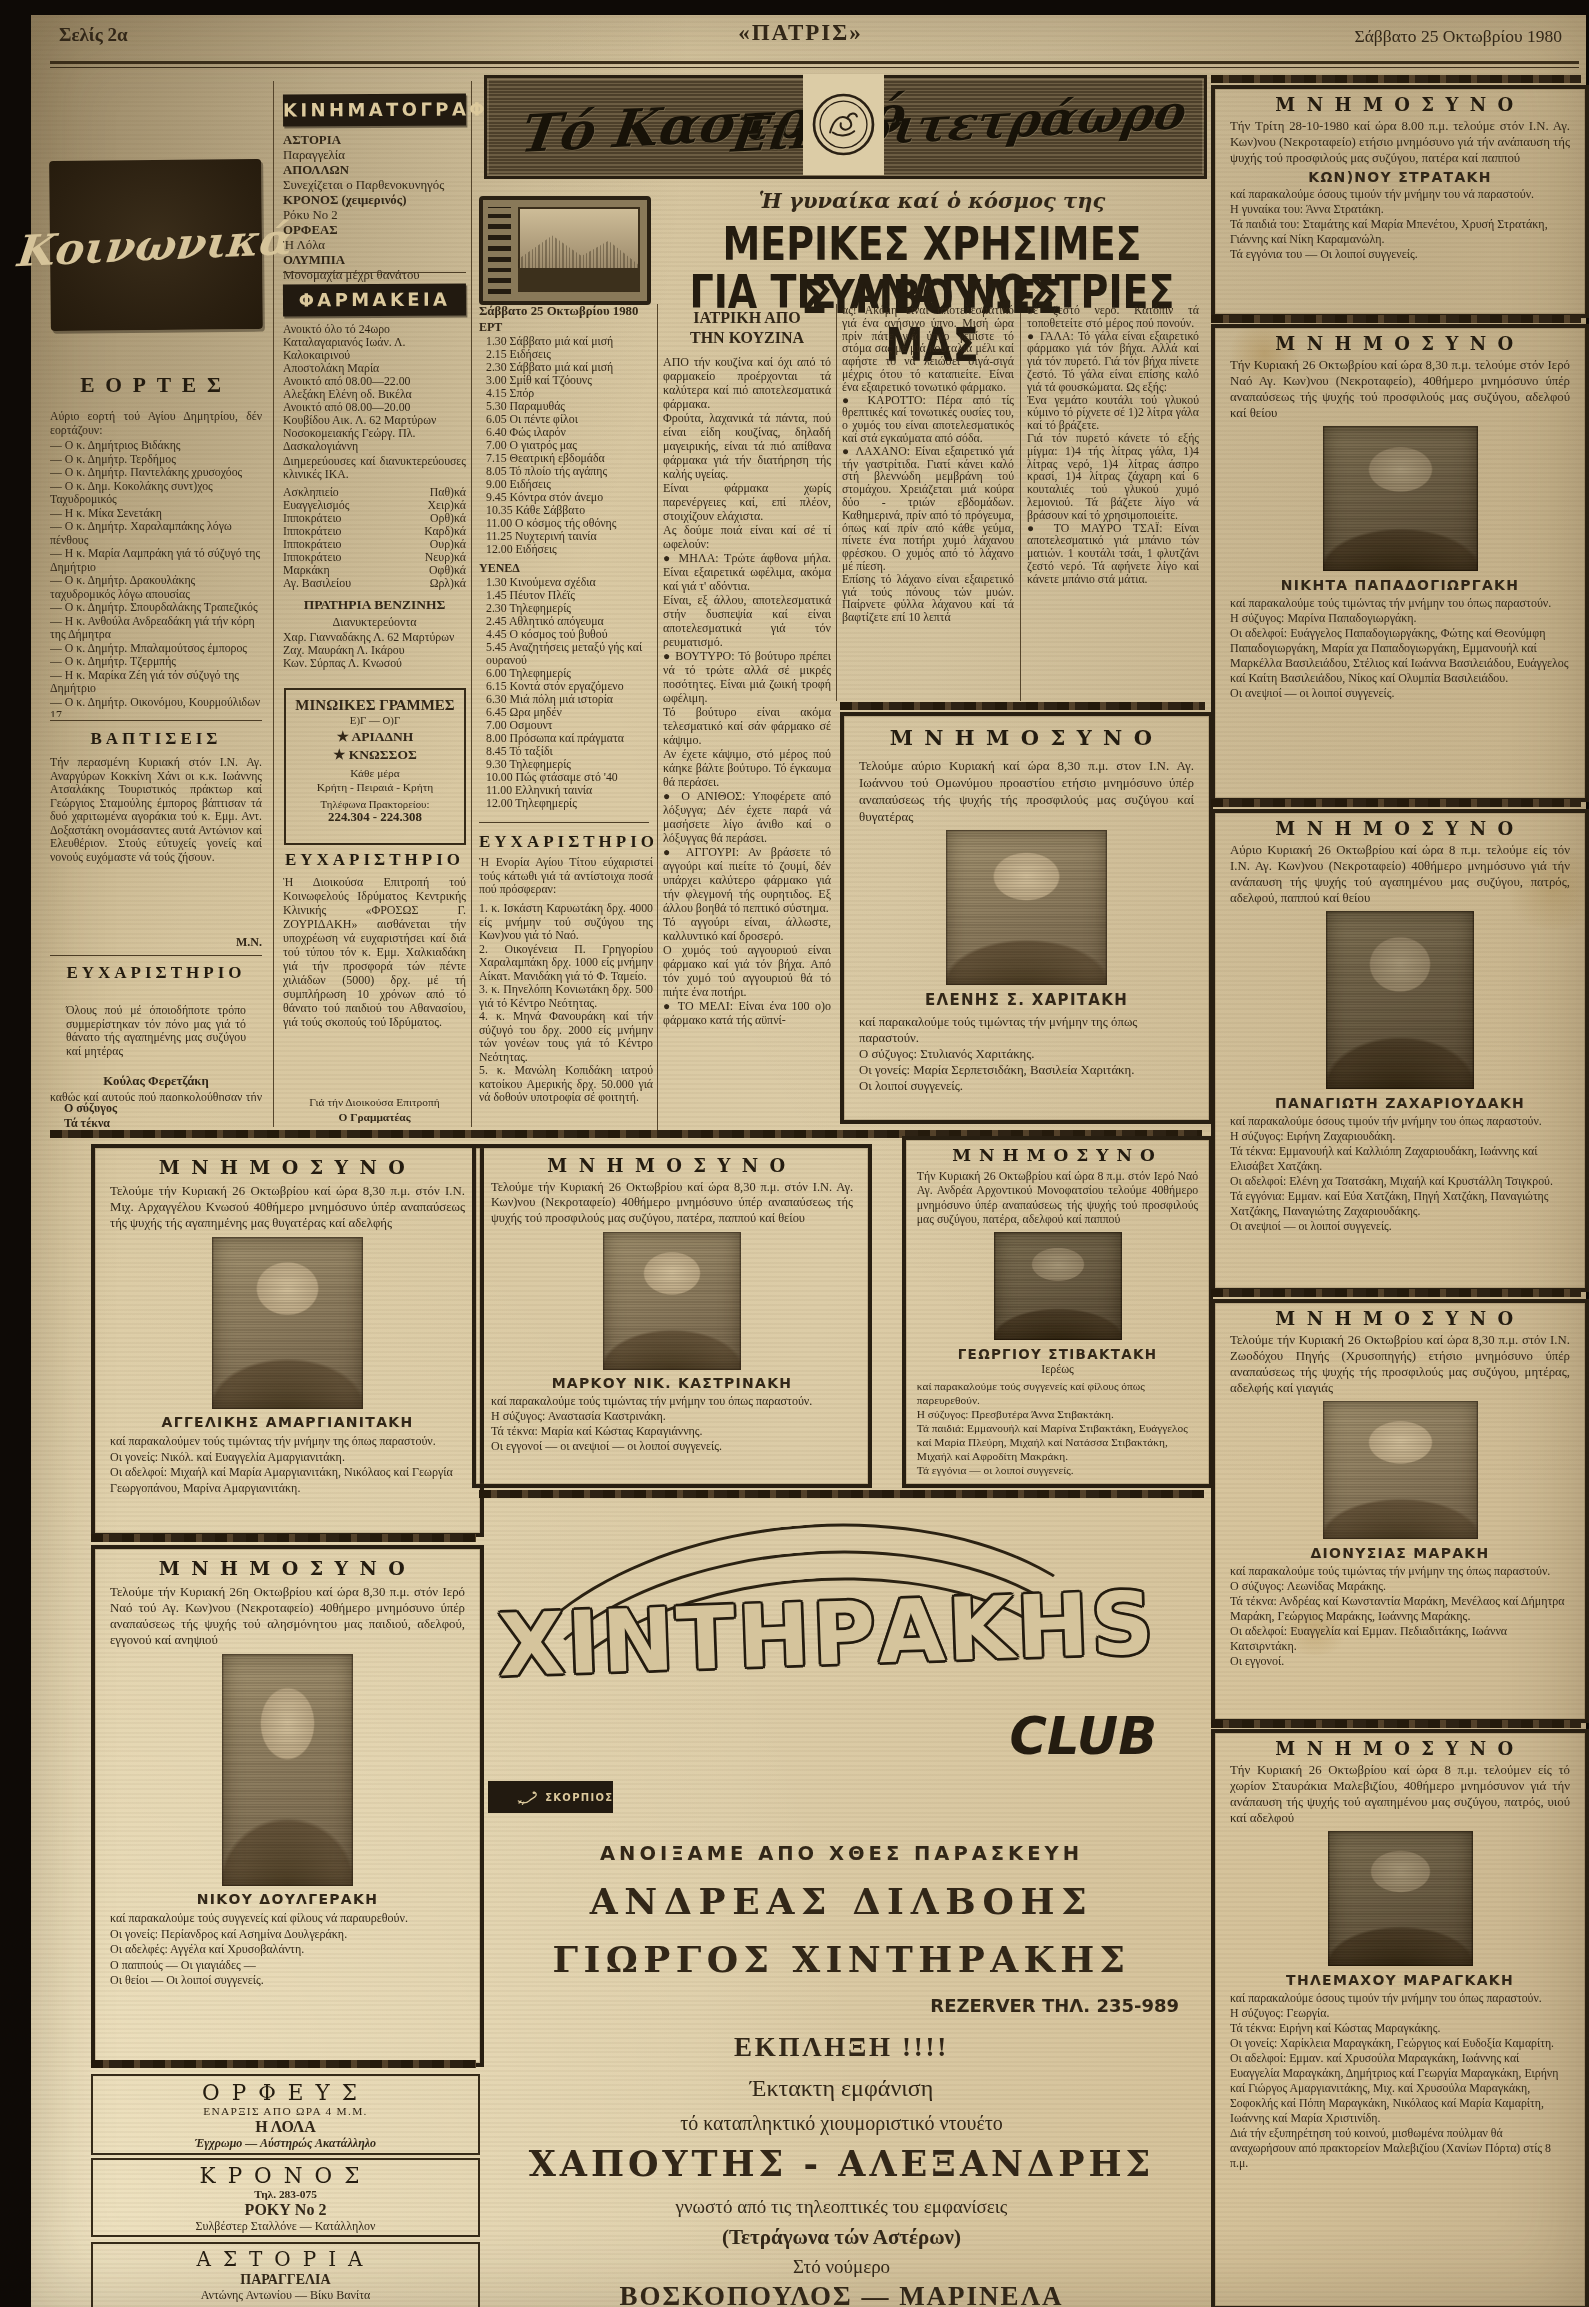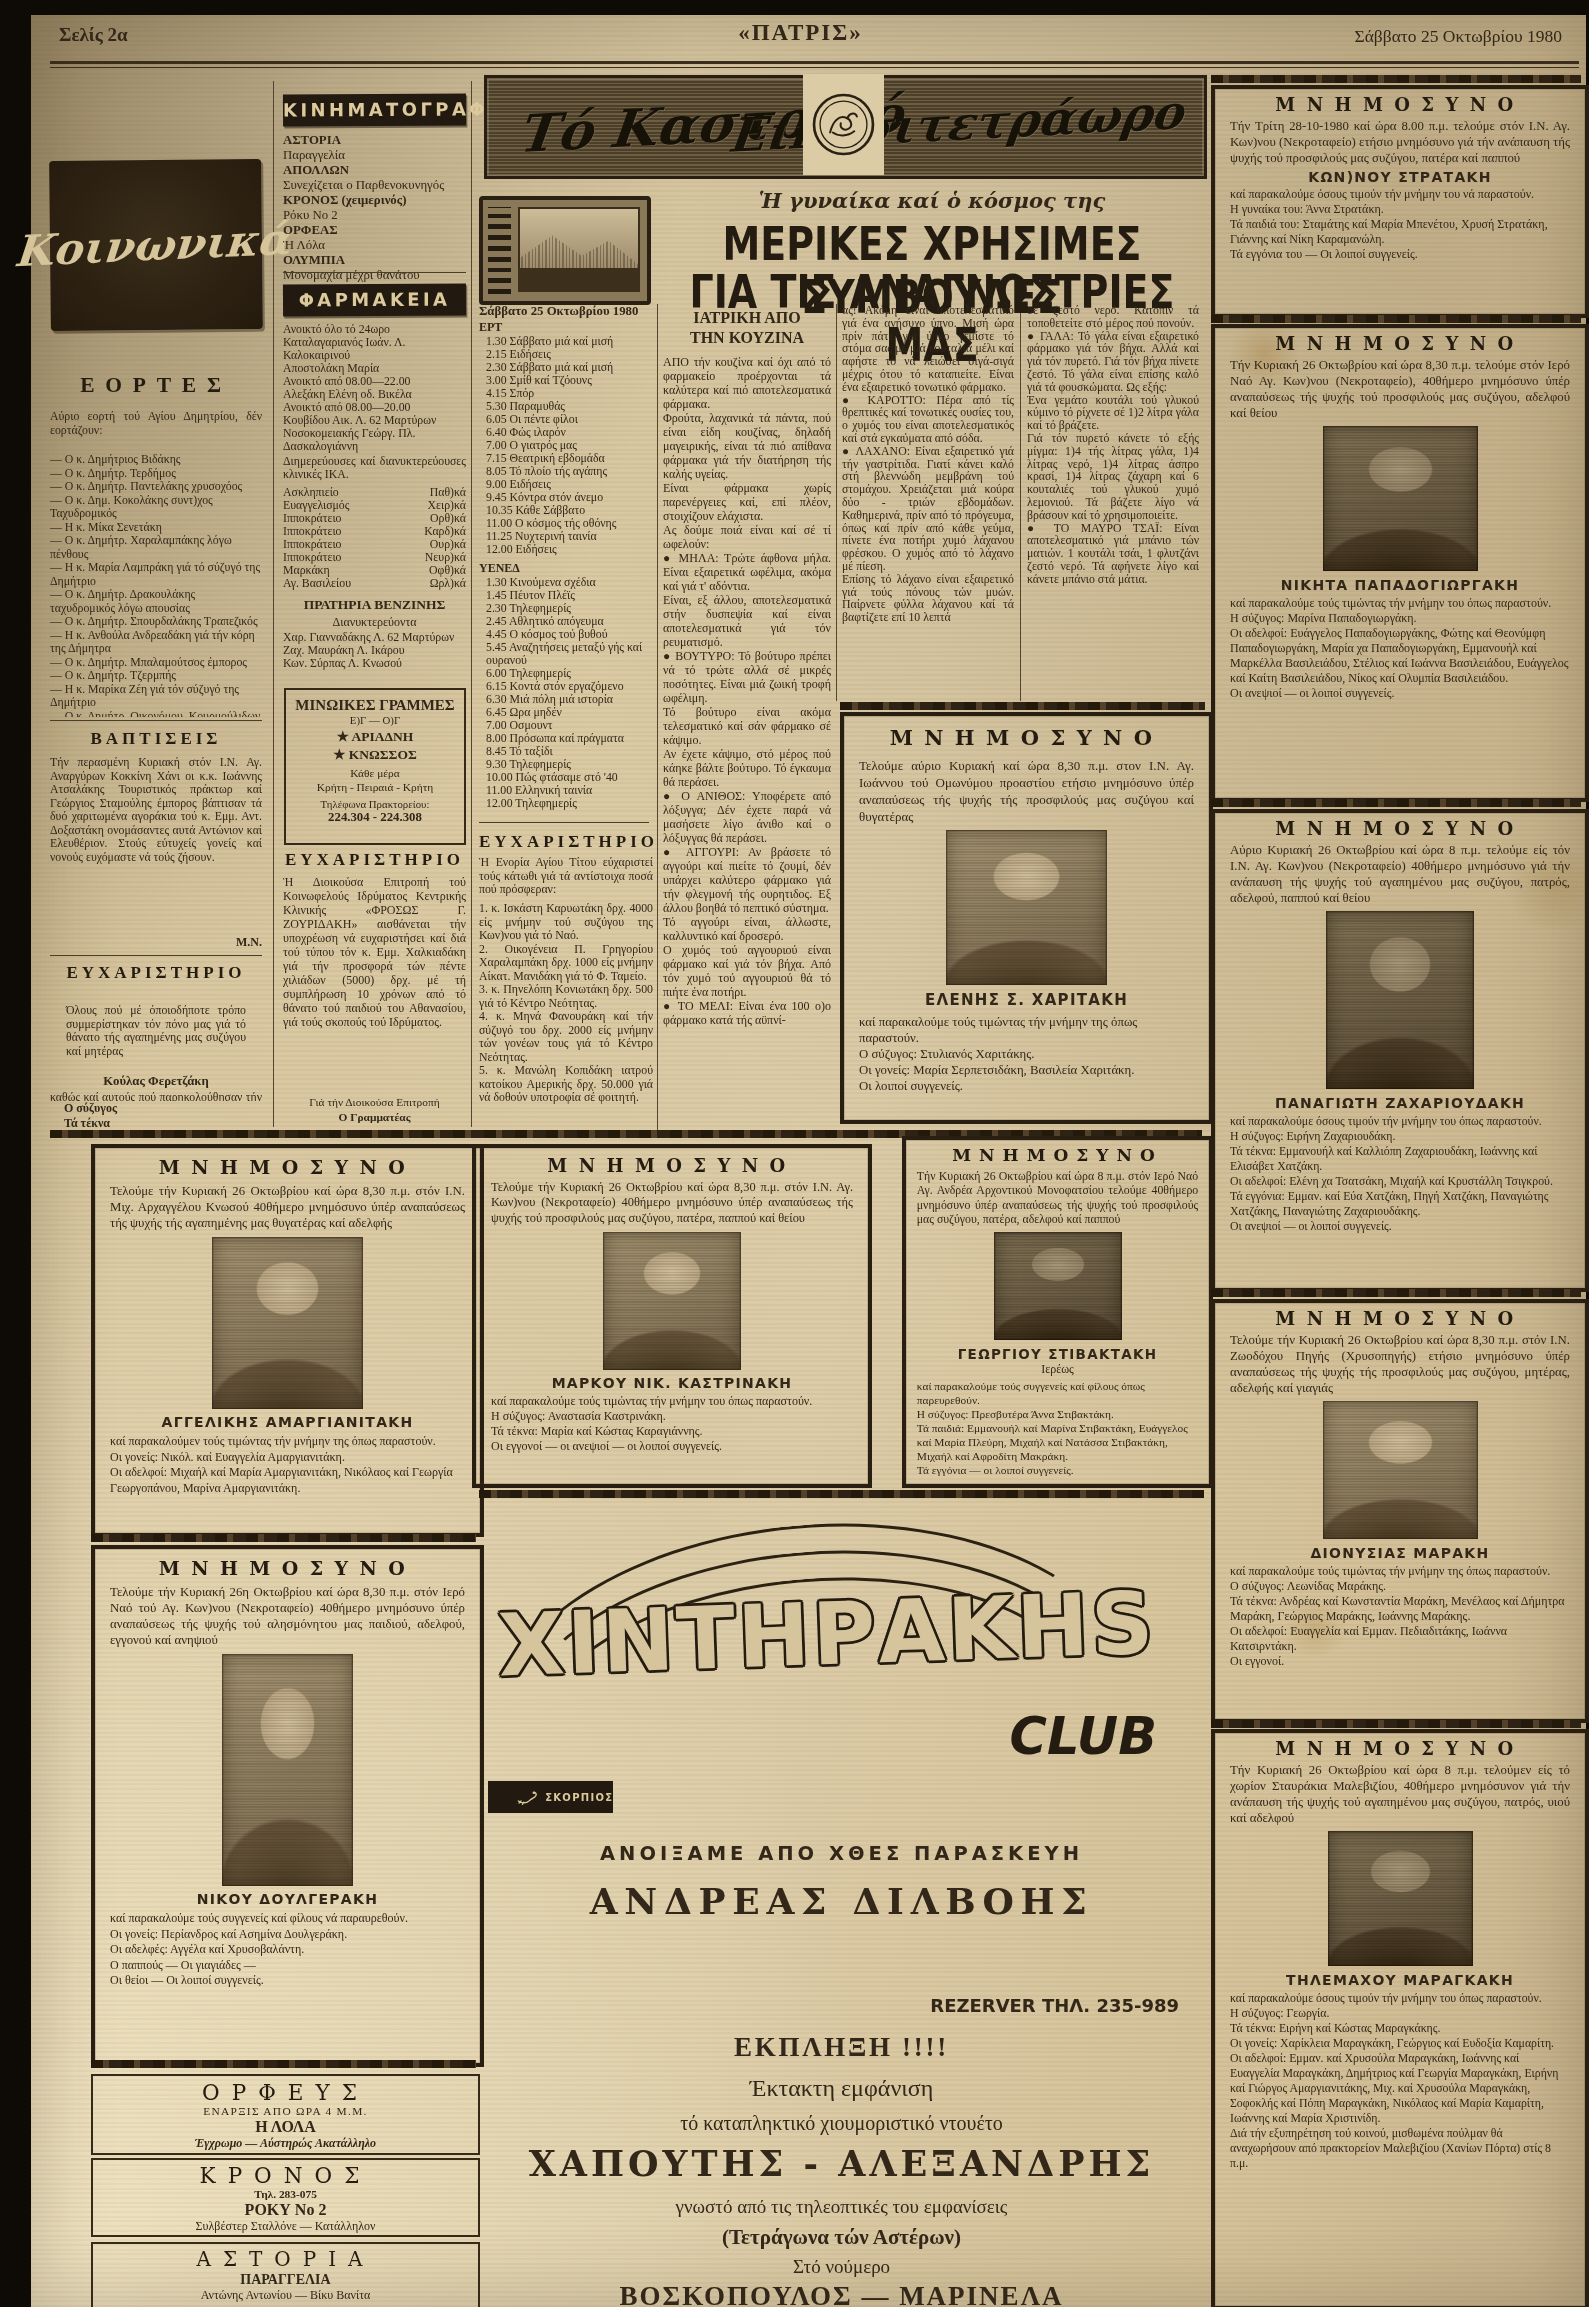--- a/index.html
+++ b/index.html
@@ -97,21 +97,21 @@
   <div class="abs vr" style="left:836px;top:304px;height:397px"></div>
   <div class="abs vr" style="left:1020px;top:304px;height:397px"></div>
 
   <div class="abs" style="left:50px;top:160px;width:212px;height:170px">
     <div class="logo-box">
       <span class="logo-script">Κοινωνικά</span>
     </div>
   </div>
   <div class="abs sec-title" style="left:50px;top:373px;width:212px">ΕΟΡΤΕΣ</div>
   <div class="abs clip" style="left:50px;top:410px;width:212px;height:307px">
-    <p class="t17 just" style="margin:0 0 16px">Αύριο εορτή τού Αγίου Δημητρίου, δέν εορτάζουν:</p>
+    <p class="t17 just" style="margin:0 0 2px">Αύριο εορτή τού Αγίου Δημητρίου, δέν εορτάζουν:</p>
     <div class="t17 lines">— Ο κ. Δημήτριος Βιδάκης
 — Ο κ. Δημήτρ. Τερδήμος
 — Ο κ. Δημήτρ. Παντελάκης χρυσοχόος
 — Ο κ. Δημ. Κοκολάκης συντ)χος Ταχυδρομικός
 — Η κ. Μίκα Σενετάκη
 — Ο κ. Δημήτρ. Χαραλαμπάκης λόγω πένθους
 — Η κ. Μαρία Λαμπράκη γιά τό σύζυγό της Δημήτριο
 — Ο κ. Δημήτρ. Δρακουλάκης ταχυδρομικός λόγω απουσίας
 — Ο κ. Δημήτρ. Σπουρδαλάκης Τραπεζικός
 — Η κ. Ανθούλα Ανδρεαδάκη γιά τήν κόρη της Δήμητρα
@@ -400,20 +400,21 @@
     <div class="abs b i sans" style="right:47px;top:209px;font-size:51px;color:#241c10">CLUB</div>
     <div class="abs" style="left:9.4px;top:283px;width:125px;height:32px;background:#221a10;color:#dcc99c;display:flex;align-items:center;justify-content:flex-end;gap:5.4px">
       <svg width="23" height="15" viewBox="0 0 34 22">
         <path d="M2 16 C 6 20, 14 20, 18 16 C 22 12, 26 12, 28 8 C 29 5, 27 3, 25 4 M6 16 l-3 3 M10 18 l-2 3" fill="none" stroke="#dcc99c" stroke-width="2" stroke-linecap="round"></path>
         <circle cx="25" cy="4" r="2" fill="#dcc99c"></circle>
       </svg>
       <span class="sans b" style="font-size:10px;letter-spacing:1.3px">ΣΚΟΡΠΙΟΣ</span>
     </div>
     <div class="abs b ctr sans" style="left:0;top:344px;width:725px;font-size:19.5px;letter-spacing:4px">ΑΝΟΙΞΑΜΕ ΑΠΟ ΧΘΕΣ ΠΑΡΑΣΚΕΥΗ</div>
     <div class="abs b ctr" style="left:0;top:382px;width:725px;font-size:36px;letter-spacing:6.7px;font-family:'DejaVu Serif',serif">ΑΝΔΡΕΑΣ ΔΙΛΒΟΗΣ</div>
+    <div class="abs b ctr" style="left:0;top:440px;width:725px;font-size:36px;letter-spacing:5.4px;font-family:'DejaVu Serif',serif">ΓΙΩΡΓΟΣ ΧΙΝΤΗΡΑΚΗΣ</div>
     <div class="abs b rt sans" style="left:0;top:497px;width:700px;font-size:18px">REZERVER ΤΗΛ. 235-989</div>
     <div class="abs b ctr" style="left:0;top:534px;width:725px;font-size:27px;letter-spacing:2.7px">ΕΚΠΛΗΞΗ !!!!</div>
     <div class="abs ctr" style="left:0;top:577px;width:725px;font-size:24px">Έκτακτη εμφάνιση</div>
     <div class="abs ctr" style="left:0;top:614px;width:725px;font-size:20px">τό καταπληκτικό χιουμοριστικό ντουέτο</div>
     <div class="abs b ctr" style="left:0;top:645px;width:725px;font-size:35px;letter-spacing:4px;font-family:'DejaVu Serif',serif">ΧΑΠΟΥΤΗΣ - ΑΛΕΞΑΝΔΡΗΣ</div>
     <div class="abs ctr" style="left:0;top:698px;width:725px;font-size:19px">γνωστό από τις τηλεοπτικές του εμφανίσεις</div>
     <div class="abs b ctr" style="left:0;top:727px;width:725px;font-size:21px">(Τετράγωνα τών Αστέρων)</div>
     <div class="abs ctr" style="left:0;top:758px;width:725px;font-size:19px">Στό νούμερο</div>
     <div class="abs b ctr" style="left:0;top:783px;width:725px;font-size:27px;letter-spacing:2px">ΒΟΣΚΟΠΟΥΛΟΣ — ΜΑΡΙΝΕΛΑ</div>
   </div>

